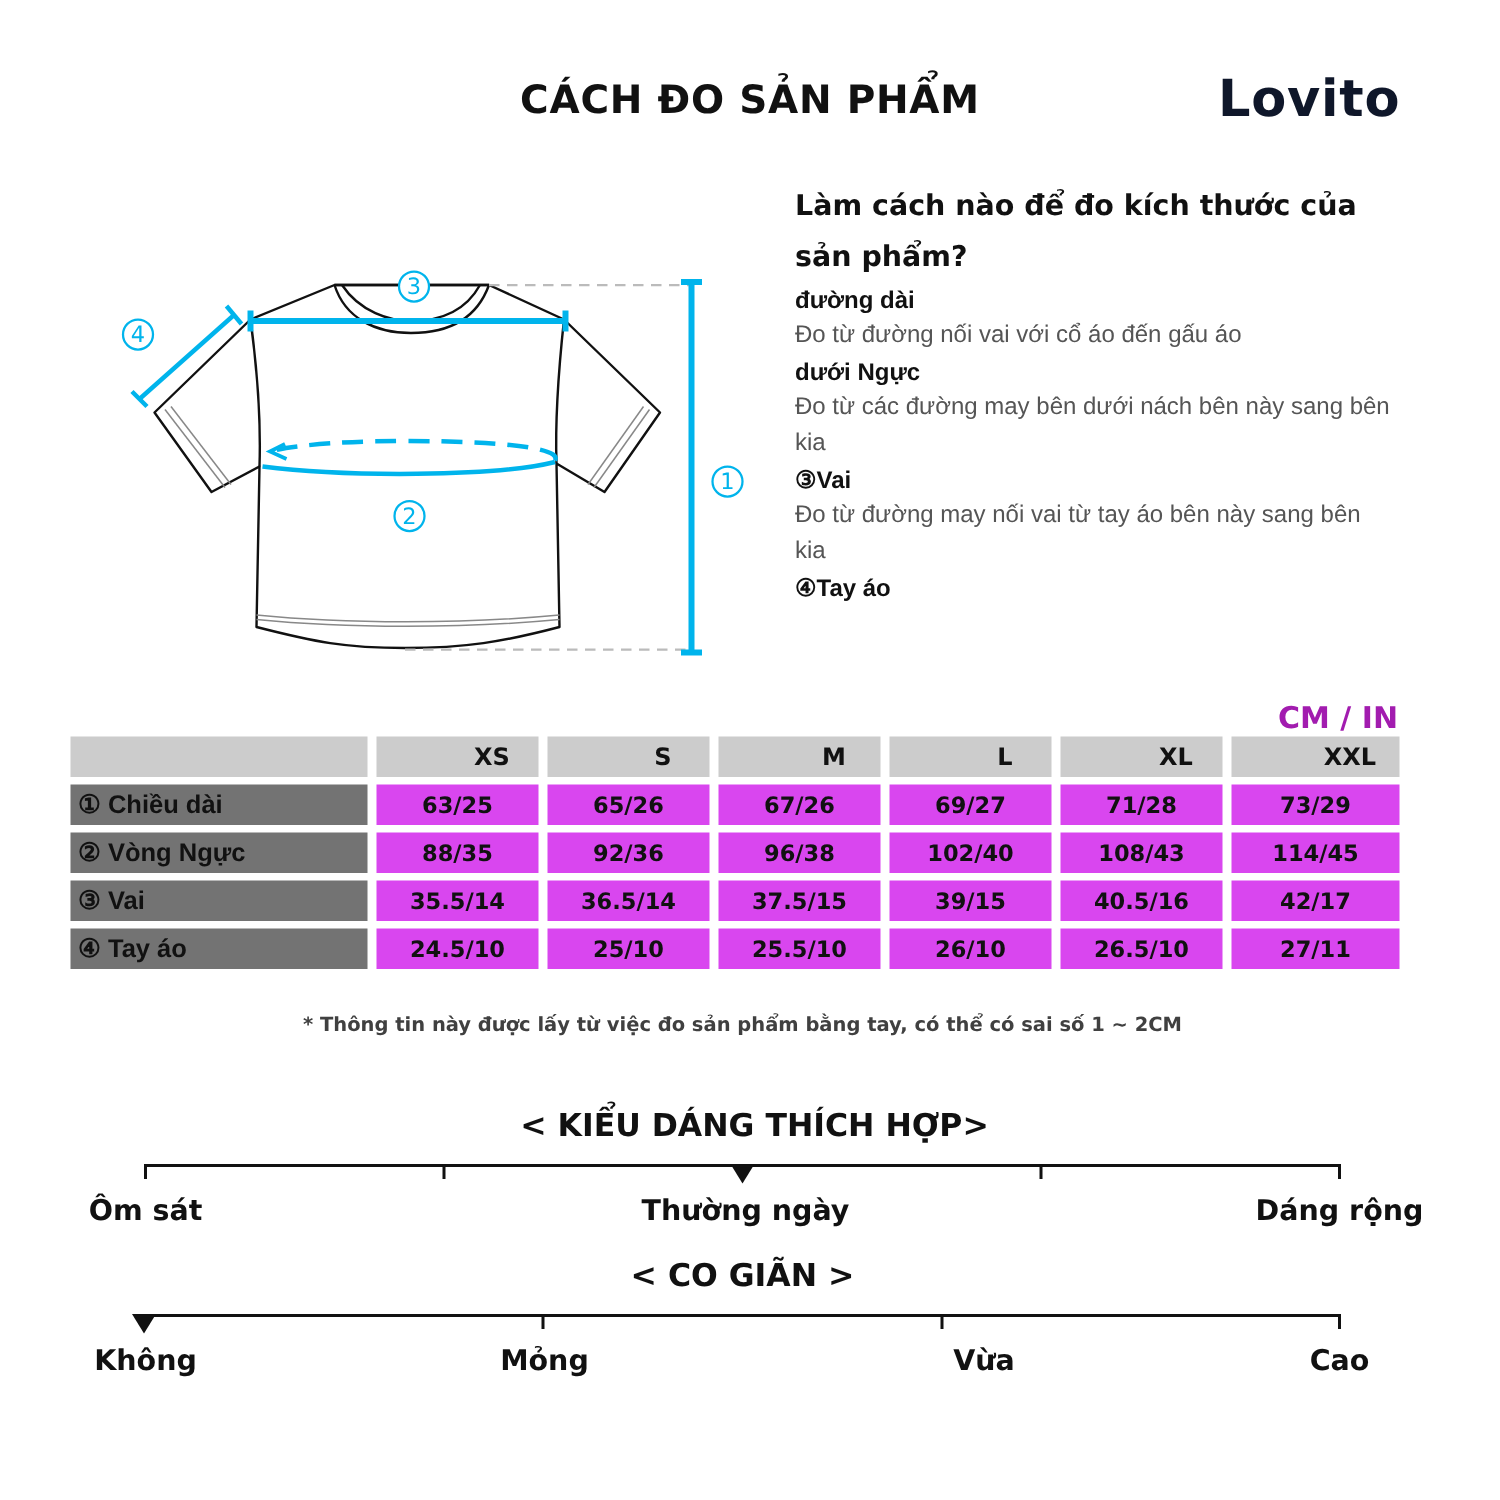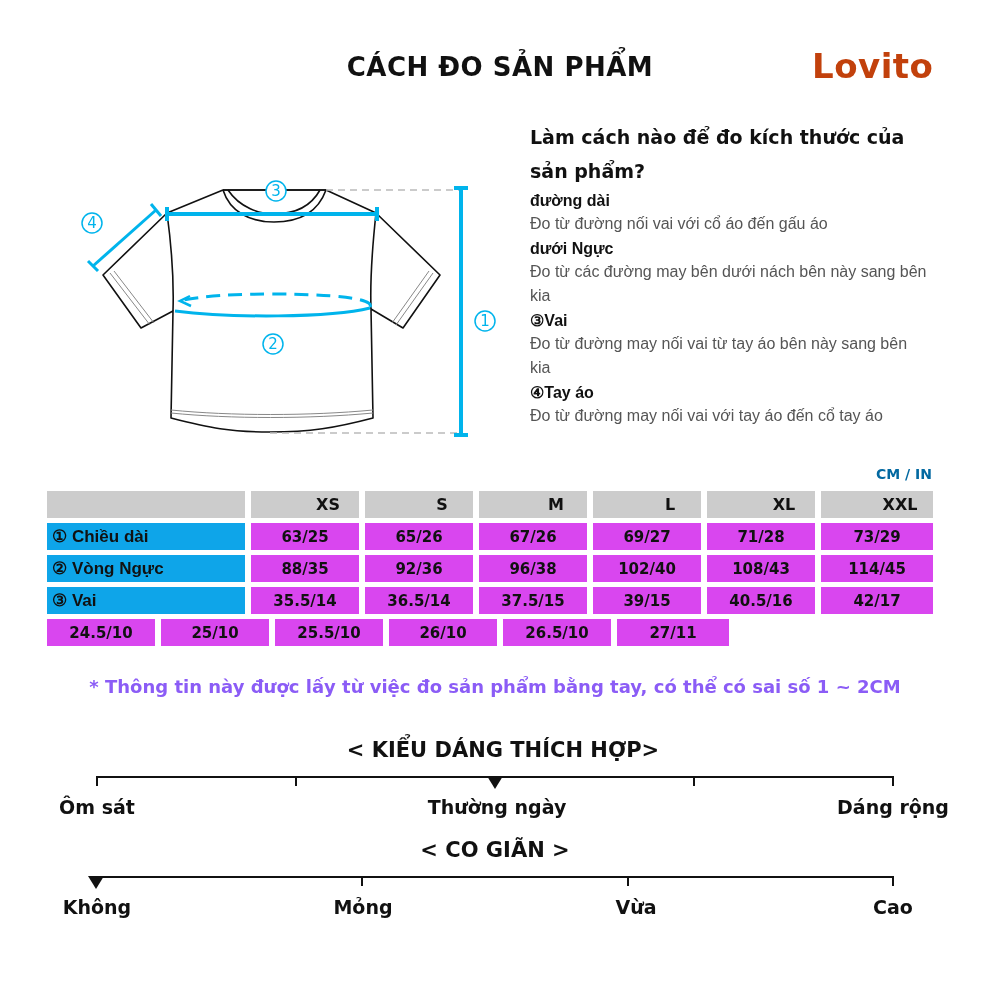--- a/index.html
+++ b/index.html
@@ -1,43 +1,43 @@
 <!DOCTYPE html>
 <html><head>
 <meta charset="utf-8">
 <style>
   * { box-sizing: border-box; margin: 0; padding: 0; }
   html, body { width: 1000px; height: 1000px; background: #ffffff; overflow: hidden; }
   body { position: relative; font-family: "DejaVu Sans", sans-serif; color: #111; }
 
   .title { position: absolute; left: 300px; top: 52px; width: 400px; text-align: center;
            font-size: 26px; font-weight: bold; letter-spacing: 0.5px; color: #111; }
-  .brand { position: absolute; left: 812px; top: 46px; font-size: 34px; font-weight: bold; color: #c2410c; letter-spacing: 0.5px; }
+  .brand { position: absolute; left: 812px; top: 46px; font-size: 34px; font-weight: bold; color: #0f172a; letter-spacing: 0.5px; }
 
   .diagram { position: absolute; left: 70px; top: 170px; width: 440px; height: 280px; }
 
   .howto { position: absolute; left: 530px; top: 120px; width: 400px; }
   .howto-title { font-size: 19px; font-weight: bold; line-height: 34px; color: #111; }
   .howto-item-title { font-family: "Liberation Sans", sans-serif; font-size: 16px; font-weight: bold; color: #111; line-height: 22px; margin-top: 2px; }
   .howto-item-desc { font-family: "Liberation Sans", sans-serif; font-size: 16px; color: #555; line-height: 24px; }
 
-  .unit { position: absolute; right: 68px; top: 466px; font-size: 14px; font-weight: bold; color: #0369a1; }
+  .unit { position: absolute; right: 68px; top: 466px; font-size: 20px; font-weight: bold; color: #a21caf; }
 
   .table { position: absolute; left: 47px; top: 491px; width: 886px; }
   .trow { display: flex; height: 27px; margin-bottom: 5px; }
   .cell { height: 27px; display: flex; align-items: center; justify-content: center;
           font-size: 15px; font-weight: bold; color: #111; margin-right: 6px; }
   .cell:last-child { margin-right: 0; }
-  .cell.label { width: 198px; justify-content: flex-start; padding-left: 5px; background: #0ea5e9;
+  .cell.label { width: 198px; justify-content: flex-start; padding-left: 5px; background: #737373;
                 font-family: "Liberation Sans", sans-serif; font-size: 17px; font-weight: bold; }
   .cell.data { width: 108px; background: #d946ef; }
   .cell.data.last { width: 112px; }
   .trow.header .cell { background: #cccccc; font-size: 16px; padding-left: 46px; }
 
-  .note { position: absolute; left: 0; top: 676px; width: 990px; text-align: center; font-size: 18px; font-weight: bold; color: #8b5cf6; }
+  .note { position: absolute; left: 0; top: 676px; width: 990px; text-align: center; font-size: 13px; font-weight: bold; color: #404040; }
 
   .scale-title { position: absolute; left: 0; width: 990px; text-align: center; font-size: 21px; font-weight: bold; color: #111; }
   .scale-line { position: absolute; left: 96px; width: 798px; height: 2px; background: #111; }
   .tick { position: absolute; width: 2px; height: 10px; background: #111; }
   .marker { position: absolute; width: 0; height: 0; border-left: 8px solid transparent; border-right: 8px solid transparent; border-top: 13px solid #111; }
   .scale-label { position: absolute; font-size: 19px; font-weight: bold; color: #111; transform: translateX(-50%); white-space: nowrap; }
 </style>
 </head>
 <body>
 
@@ -106,21 +106,20 @@
 
 <div class="howto">
   <div class="howto-title">Làm cách nào để đo kích thước của sản phẩm?</div>
   <div class="howto-item-title">đường dài</div>
   <div class="howto-item-desc">Đo từ đường nối vai với cổ áo đến gấu áo</div>
   <div class="howto-item-title">dưới Ngực</div>
   <div class="howto-item-desc">Đo từ các đường may bên dưới nách bên này sang bên kia</div>
   <div class="howto-item-title">③Vai</div>
   <div class="howto-item-desc">Đo từ đường may nối vai từ tay áo bên này sang bên kia</div>
   <div class="howto-item-title">④Tay áo</div>
-  <div class="howto-item-desc">Đo từ đường may nối vai với tay áo đến cổ tay áo</div>
 </div>
 
 <div class="unit">CM / IN</div>
 
 <div class="table">
   <div class="trow header">
     <div class="cell label"></div>
     <div class="cell data">XS</div>
     <div class="cell data">S</div>
     <div class="cell data">M</div>
@@ -149,20 +148,21 @@
   <div class="trow">
     <div class="cell label">③ Vai</div>
     <div class="cell data">35.5/14</div>
     <div class="cell data">36.5/14</div>
     <div class="cell data">37.5/15</div>
     <div class="cell data">39/15</div>
     <div class="cell data">40.5/16</div>
     <div class="cell data last">42/17</div>
   </div>
   <div class="trow">
+    <div class="cell label">④ Tay áo</div>
     <div class="cell data">24.5/10</div>
     <div class="cell data">25/10</div>
     <div class="cell data">25.5/10</div>
     <div class="cell data">26/10</div>
     <div class="cell data">26.5/10</div>
     <div class="cell data last">27/11</div>
   </div>
 </div>
 
 <div class="note">* Thông tin này được lấy từ việc đo sản phẩm bằng tay, có thể có sai số 1 ~ 2CM</div>
@@ -182,15 +182,15 @@
 
 <div class="scale-title" style="top:838px;">&lt; CO GIÃN &gt;</div>
 <div>
   <div class="scale-line" style="top:876px;"></div>
   <div class="marker" style="left:88px; top:876px;"></div>
   <div class="tick" style="left:361px; top:876px;"></div>
   <div class="tick" style="left:627px; top:876px;"></div>
   <div class="tick" style="left:892px; top:876px;"></div>
   <div class="scale-label" style="left:97px; top:896px;">Không</div>
   <div class="scale-label" style="left:363px; top:896px;">Mỏng</div>
-  <div class="scale-label" style="left:636px; top:896px;">Vừa</div>
+  <div class="scale-label" style="left:656px; top:896px;">Vừa</div>
   <div class="scale-label" style="left:893px; top:896px;">Cao</div>
 </div>
 
 </body></html>

